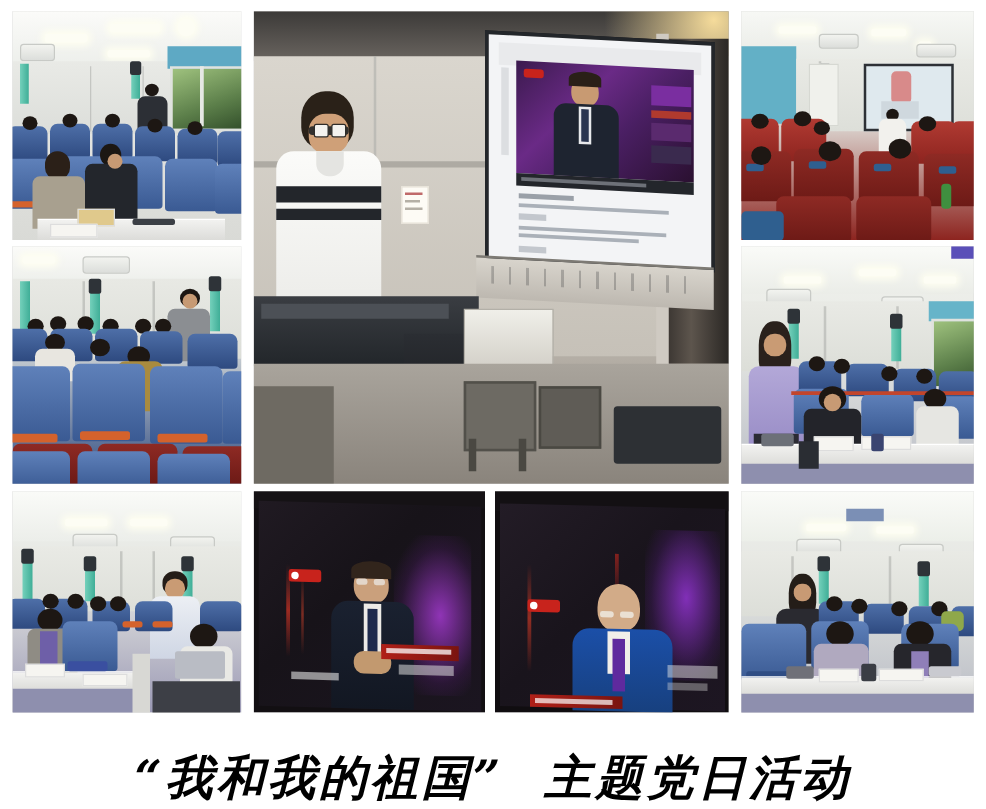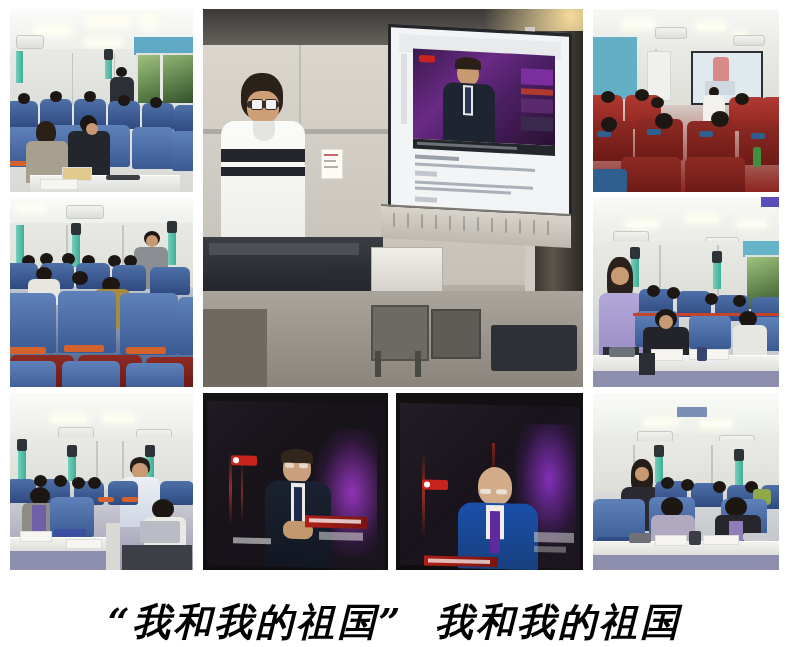--- a/index.html
+++ b/index.html
@@ -522,14 +522,14 @@
       <div class="book" style="left:110px;top:142px;width:34px;height:8px;"></div>
       <div style="position:absolute;left:36px;top:140px;width:22px;height:10px;background:#6f7078;border-radius:2px;"></div>
       <div style="position:absolute;left:150px;top:140px;width:26px;height:8px;background:#c9cad0;border-radius:2px;"></div>
       <div style="position:absolute;left:96px;top:138px;width:12px;height:14px;background:#3a3d44;border-radius:2px;"></div>
     </div>
   </div>
 
 </div>
 
 <div class="caption">
-  <span class="quoted">“我和我的祖国”</span><span>我和我的祖国</span>
+  <span class="quoted">“我和我的祖国”</span><span>主题党日活动</span>
 </div>
 
 </body></html>

